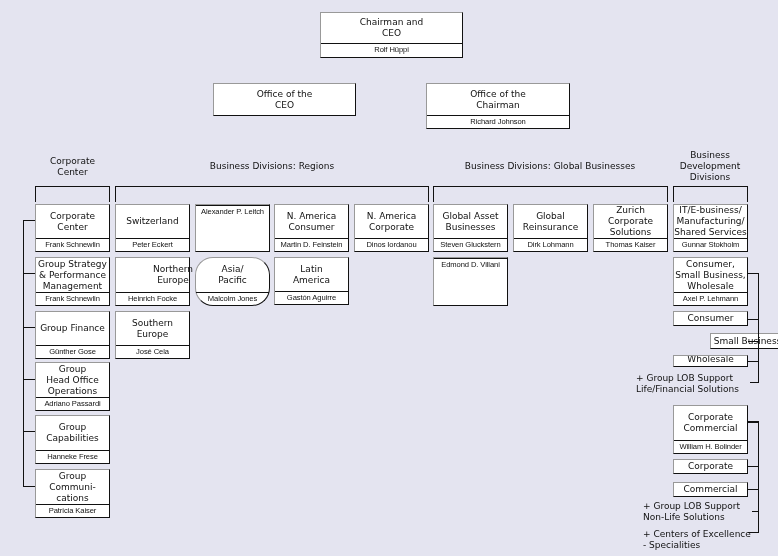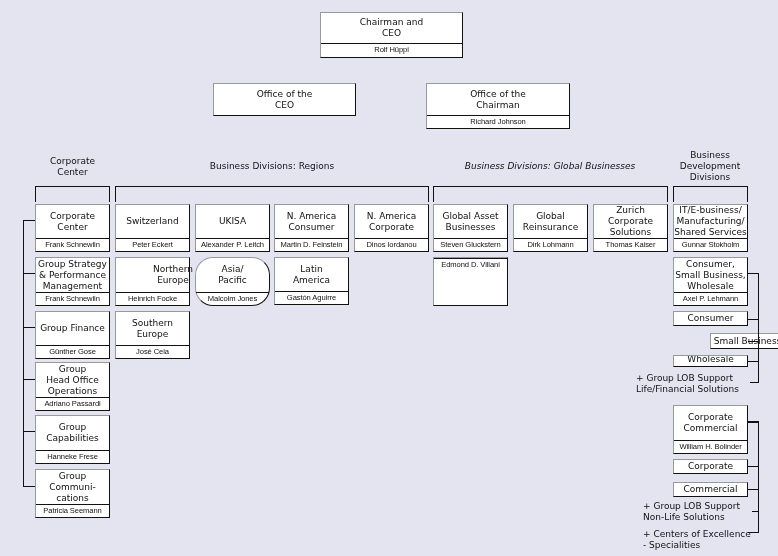--- a/index.html
+++ b/index.html
@@ -30,21 +30,21 @@
 </div>
 <div class="box" style="left:426px;top:83px;width:144px;height:46px;">
   <div class="t" style="height:31px;">Office of the
 Chairman</div>
   <div class="n">Richard Johnson</div>
 </div>
 
 <div class="lbl" style="left:35px;top:156px;width:75px;">Corporate
 Center</div>
 <div class="lbl" style="left:115px;top:161px;width:314px;">Business Divisions: Regions</div>
-<div class="lbl" style="left:432px;top:161px;width:236px;font-style:italic;">Business Divisions: Global Businesses</div>
+<div class="lbl" style="left:432px;top:161px;width:236px;">Business Divisions: Global Businesses</div>
 <div class="lbl" style="left:672px;top:150px;width:76px;">Business
 Development
 Divisions</div>
 
 <div class="br" style="left:35px;top:186px;width:75px;height:16px;"></div>
 <div class="br" style="left:115px;top:186px;width:314px;height:16px;"></div>
 <div class="br" style="left:433px;top:186px;width:235px;height:16px;"></div>
 <div class="br" style="left:673px;top:186px;width:75px;height:16px;"></div>
 
 <div class="ln" style="left:23px;top:220px;width:1px;height:267px;"></div>
@@ -78,29 +78,28 @@
 </div>
 <div class="box" style="left:35px;top:415px;width:75px;height:49px;">
   <div class="t" style="height:34px;">Group
 Capabilities</div>
   <div class="n">Hanneke Frese</div>
 </div>
 <div class="box" style="left:35px;top:469px;width:75px;height:49px;">
   <div class="t" style="height:34px;">Group
 Communi-
 cations</div>
-  <div class="n">Patricia Seemann</div>
+  <div class="n">Patricia Kaiser</div>
 </div>
 
 <div class="box" style="left:115px;top:204px;width:75px;height:48px;">
   <div class="t" style="height:33px;">Switzerland</div>
   <div class="n">Peter Eckert</div>
 </div>
 <div class="box" style="left:195px;top:204px;width:75px;height:48px;">
-  <div class="t" style="height:33px;">UKISA</div>
   <div class="n">Alexander P. Leitch</div>
 </div>
 <div class="box" style="left:274px;top:204px;width:75px;height:48px;">
   <div class="t" style="height:33px;">N. America
 Consumer</div>
   <div class="n">Martin D. Feinstein</div>
 </div>
 <div class="box" style="left:354px;top:204px;width:75px;height:48px;">
   <div class="t" style="height:33px;">N. America
 Corporate</div>

